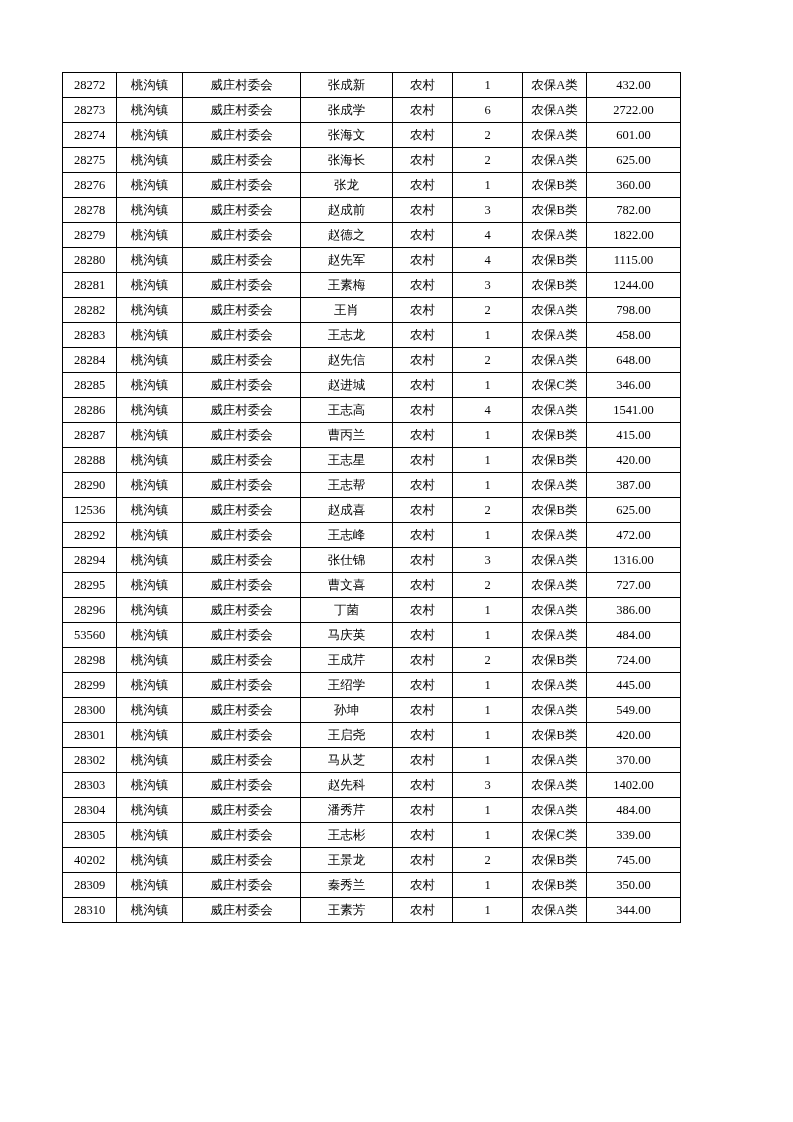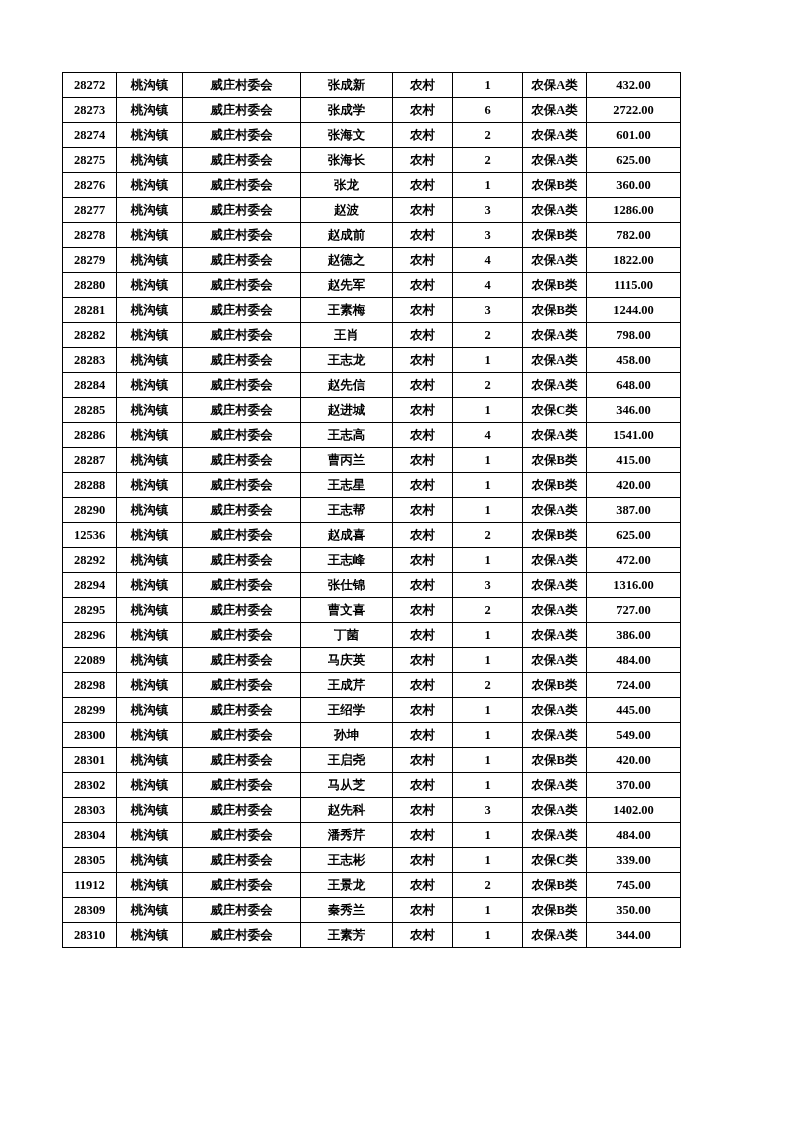--- a/index.html
+++ b/index.html
@@ -15,21 +15,20 @@
     color: #000000;
   }
   .sheet {
     position: absolute;
     left: 62px;
     top: 72px;
   }
   table.data-table {
     border-collapse: collapse;
     table-layout: fixed;
-    font-weight: bold;
   }
   table.data-table td {
     border: 1px solid #000000;
     height: 24px;
     font-size: 12.5px;
     text-align: center;
     vertical-align: middle;
     padding: 0 2px;
     overflow: hidden;
     white-space: nowrap;
@@ -107,30 +106,20 @@
     <td>28276</td>
     <td>桃沟镇</td>
     <td>威庄村委会</td>
     <td>张龙</td>
     <td>农村</td>
     <td>1</td>
     <td>农保B类</td>
     <td>360.00</td>
   </tr>
 
-  <tr>
-    <td>28277</td>
-    <td>桃沟镇</td>
-    <td>威庄村委会</td>
-    <td>赵波</td>
-    <td>农村</td>
-    <td>3</td>
-    <td>农保A类</td>
-    <td>1286.00</td>
-  </tr>
 
   <tr>
     <td>28278</td>
     <td>桃沟镇</td>
     <td>威庄村委会</td>
     <td>赵成前</td>
     <td>农村</td>
     <td>3</td>
     <td>农保B类</td>
     <td>782.00</td>
@@ -308,21 +297,21 @@
     <td>桃沟镇</td>
     <td>威庄村委会</td>
     <td>丁菌</td>
     <td>农村</td>
     <td>1</td>
     <td>农保A类</td>
     <td>386.00</td>
   </tr>
 
   <tr>
-    <td>22089</td>
+    <td>53560</td>
     <td>桃沟镇</td>
     <td>威庄村委会</td>
     <td>马庆英</td>
     <td>农村</td>
     <td>1</td>
     <td>农保A类</td>
     <td>484.00</td>
   </tr>
 
   <tr>
@@ -409,21 +398,21 @@
     <td>王志彬</td>
     <td>农村</td>
     <td>1</td>
     <td>农保C类</td>
     <td>339.00</td>
   </tr>
 
 
 
   <tr>
-    <td>11912</td>
+    <td>40202</td>
     <td>桃沟镇</td>
     <td>威庄村委会</td>
     <td>王景龙</td>
     <td>农村</td>
     <td>2</td>
     <td>农保B类</td>
     <td>745.00</td>
   </tr>
 
   <tr>

